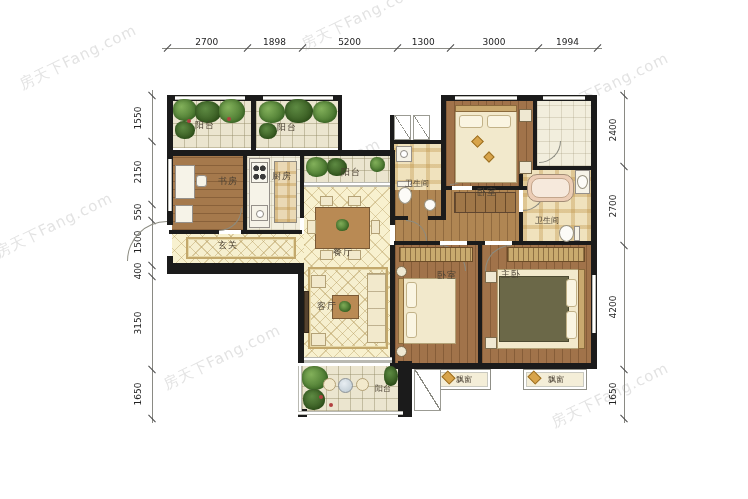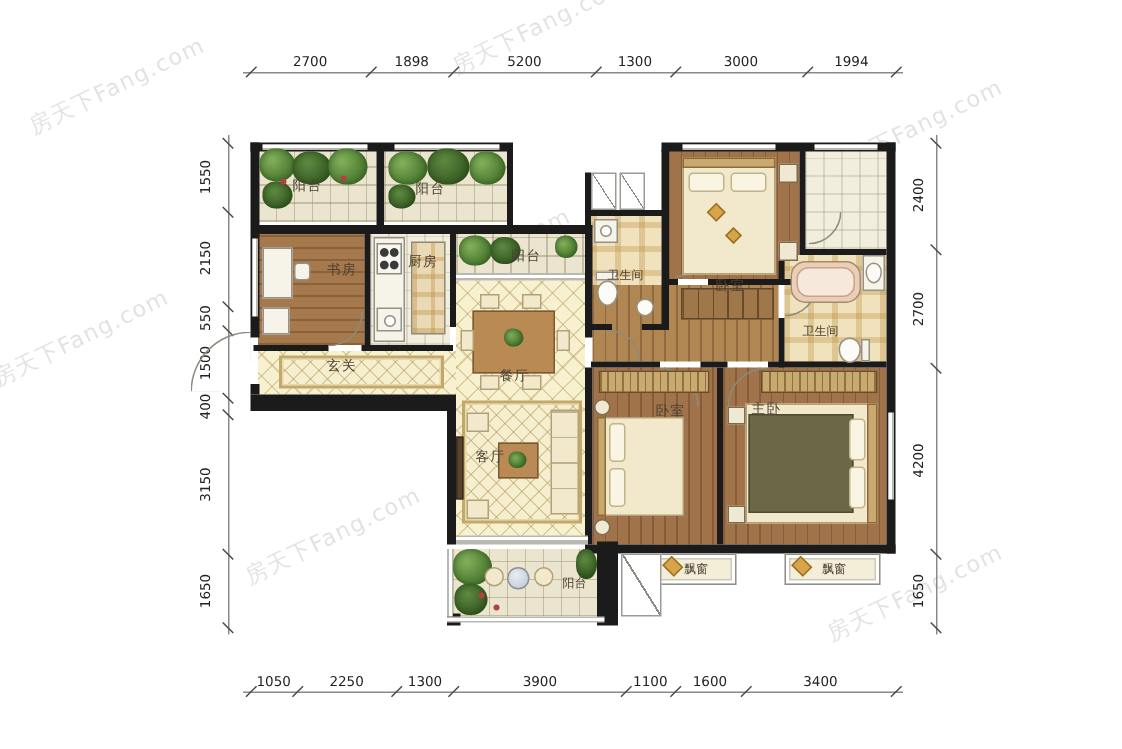--- a/index.html
+++ b/index.html
@@ -121,38 +121,20 @@
       <div class="dim-tick" style="left: 65.7534%;"></div>
       <div class="dim-tick" style="left: 86.3014%;"></div>
       <div class="dim-tick" style="left: 100%;"></div>
       <span class="dim-num" style="left: 9.24658%;">2700</span>
       <span class="dim-num" style="left: 25%;">1898</span>
       <span class="dim-num" style="left: 42.4658%;">5200</span>
       <span class="dim-num" style="left: 59.589%;">1300</span>
       <span class="dim-num" style="left: 76.0274%;">3000</span>
       <span class="dim-num" style="left: 93.1507%;">1994</span>
     </div>
-  <div class="dim dim-bottom">
-      <div class="dim-line"></div>
-      <div class="dim-tick" style="left: 0%;"></div>
-      <div class="dim-tick" style="left: 7.19178%;"></div>
-      <div class="dim-tick" style="left: 22.6027%;"></div>
-      <div class="dim-tick" style="left: 31.5068%;"></div>
-      <div class="dim-tick" style="left: 58.2192%;"></div>
-      <div class="dim-tick" style="left: 65.7534%;"></div>
-      <div class="dim-tick" style="left: 76.7123%;"></div>
-      <div class="dim-tick" style="left: 100%;"></div>
-      <span class="dim-num" style="left: 3.59589%;">1050</span>
-      <span class="dim-num" style="left: 14.8973%;">2250</span>
-      <span class="dim-num" style="left: 27.0548%;">1300</span>
-      <span class="dim-num" style="left: 44.863%;">3900</span>
-      <span class="dim-num" style="left: 61.9863%;">1100</span>
-      <span class="dim-num" style="left: 71.2329%;">1600</span>
-      <span class="dim-num" style="left: 88.3562%;">3400</span>
-    </div>
   <div class="dim dim-left">
       <div class="dim-line"></div>
       <div class="dim-tick" style="top: 0%;"></div>
       <div class="dim-tick" style="top: 14.1553%;"></div>
       <div class="dim-tick" style="top: 33.79%;"></div>
       <div class="dim-tick" style="top: 38.8128%;"></div>
       <div class="dim-tick" style="top: 52.5114%;"></div>
       <div class="dim-tick" style="top: 56.1644%;"></div>
       <div class="dim-tick" style="top: 84.9315%;"></div>
       <div class="dim-tick" style="top: 100%;"></div>

